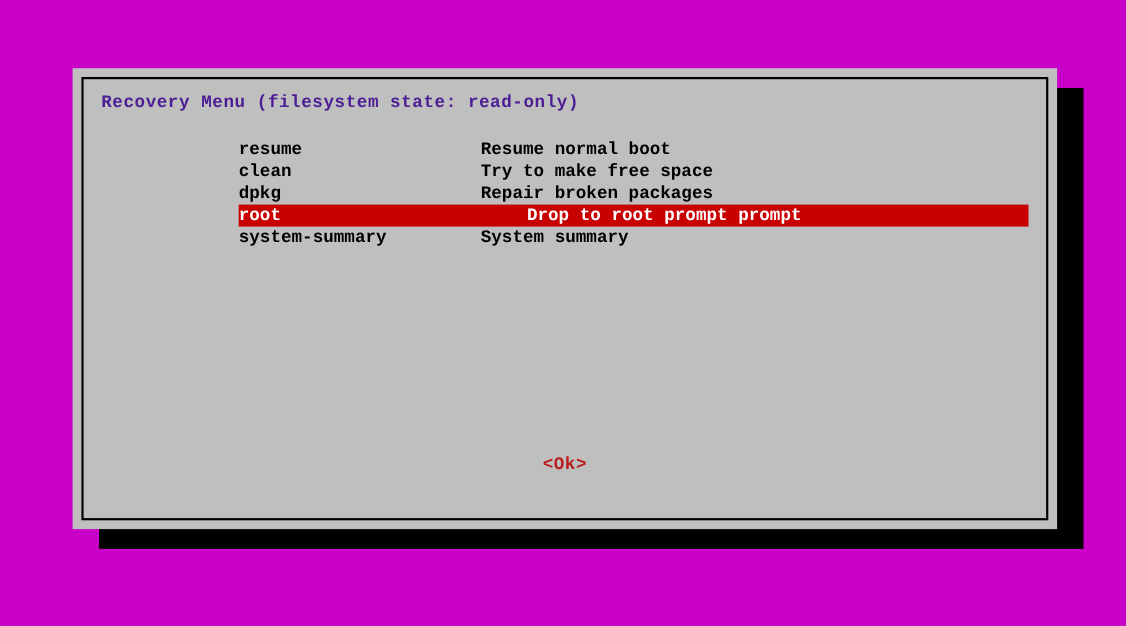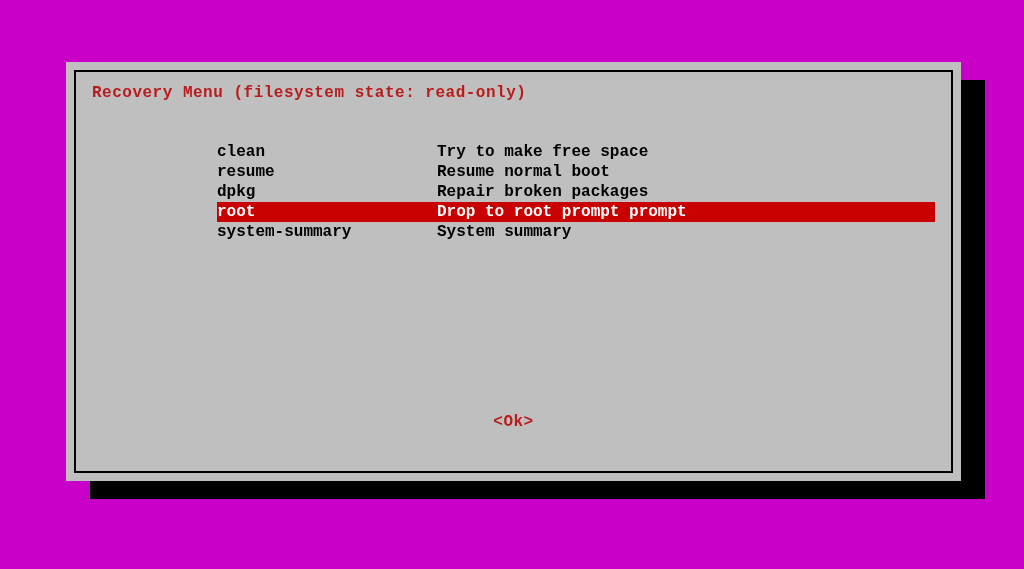--- a/index.html
+++ b/index.html
@@ -38,39 +38,40 @@
     }
     .dialog-inner {
       width: 100%;
       height: 100%;
       border: 2px solid #000000;
       padding: 12px 16px;
       display: flex;
       flex-direction: column;
     }
     .title {
-      color: #b91c1c;
-      margin-bottom: 40px;
+      color: #4c1d95;
+      margin-bottom: 24px;
       letter-spacing: 0.5px;
     }
     .menu-list {
       margin-left: 125px;
       display: flex;
       flex-direction: column;
     }
     .menu-row {
       display: flex;
       height: 20px;
       line-height: 20px;
       color: #000000;
       white-space: pre;
     }
     .menu-row.selected {
       background: #c80000;
       color: #ffffff;
+      gap: 42px;
     }
     .menu-key {
       display: inline-block;
       width: 220px;
     }
     .menu-desc {
       display: inline-block;
     }
     .spacer {
       flex: 1;
@@ -84,26 +85,26 @@
   </style>
 </head>
 <body>
 
 <div class="shadow"></div>
 <div class="dialog">
   <div class="dialog-inner">
     <div class="title">Recovery Menu (filesystem state: read-only)</div>
     <div class="menu-list">
       <div class="menu-row">
+        <span class="menu-key">resume</span>
+        <span class="menu-desc">Resume normal boot</span>
+      </div>
+      <div class="menu-row">
         <span class="menu-key">clean</span>
         <span class="menu-desc">Try to make free space</span>
-      </div>
-      <div class="menu-row">
-        <span class="menu-key">resume</span>
-        <span class="menu-desc">Resume normal boot</span>
       </div>
       <div class="menu-row">
         <span class="menu-key">dpkg</span>
         <span class="menu-desc">Repair broken packages</span>
       </div>
       <div class="menu-row selected">
         <span class="menu-key">root</span>
         <span class="menu-desc">Drop to root prompt prompt</span>
       </div>
       <div class="menu-row">

